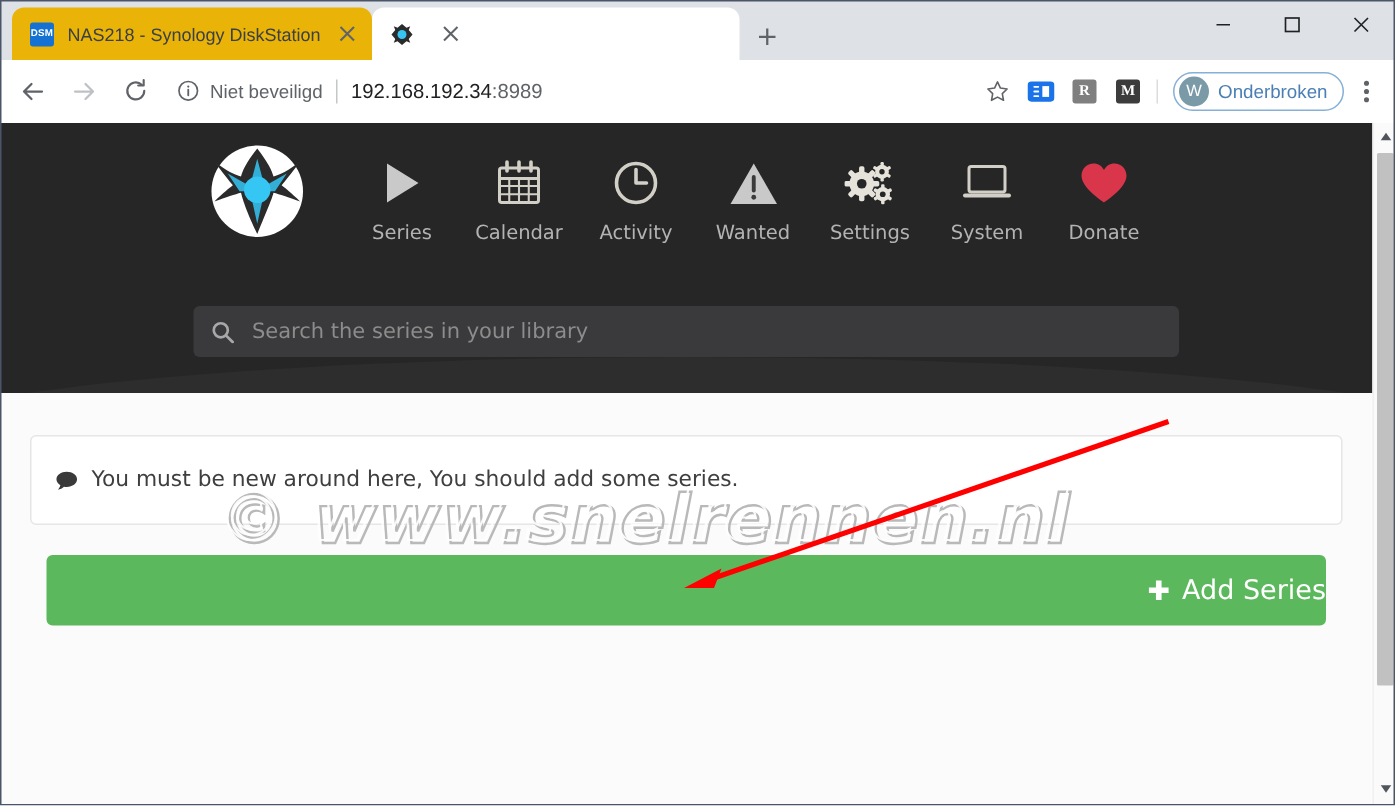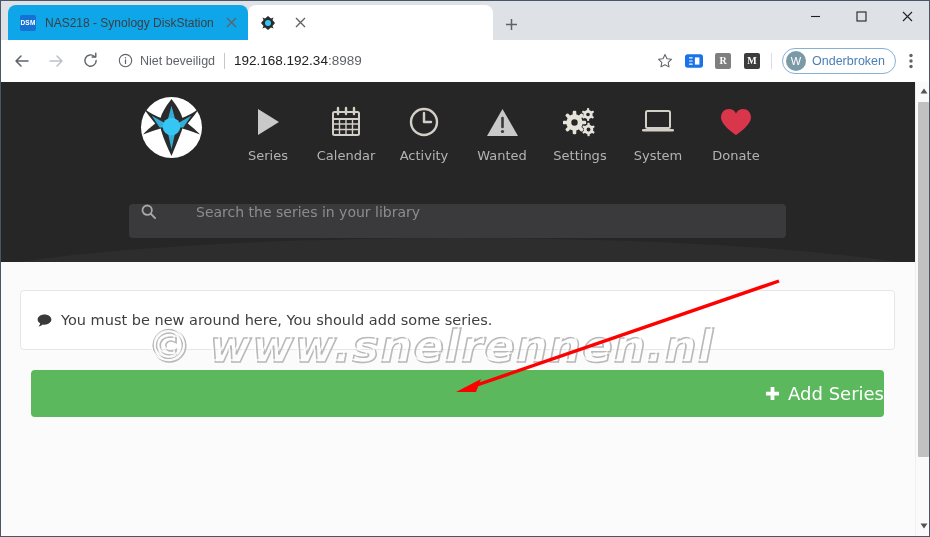--- a/index.html
+++ b/index.html
@@ -16,21 +16,21 @@
   .chrome-tabstrip {
     position: absolute; left: 0; top: 0; width: 930px; height: 40px;
     background: #dee1e6;
   }
   .tab {
     position: absolute; top: 5px; height: 35px;
     display: flex; align-items: center;
     border-radius: 8px 8px 0 0;
     padding: 0 8px 0 12px;
   }
-  .tab.inactive { background: #0ea5e9; }
+  .tab.inactive { background: #eab308; }
   .tab.active { background: #ffffff; }
   .tab-favicon {
     width: 16px; height: 16px; flex: 0 0 16px;
     margin-right: 9px; position: relative;
   }
   .fav-dsm {
     width: 16px; height: 16px; background: #1572d3; border-radius: 2px;
     color: #fff; font-size: 6.5px; font-weight: bold;
     display: flex; align-items: center; justify-content: center;
     letter-spacing: .2px;
@@ -137,21 +137,21 @@
   }
   .navitem .ico { height: 40px; display: flex; align-items: center; justify-content: center; }
   .navitem .lbl {
     font-size: 13px; color: #b3b3b3; margin-top: 6px;
     font-family: "DejaVu Sans", sans-serif;
   }
 
   .searchbar {
     position: absolute; left: 129px; top: 122px; width: 657px; height: 34px;
     background: #3a3a3c; border-radius: 4px;
-    display: flex; align-items: flex-start; padding: 0 12px; gap: 28px;
+    display: flex; align-items: center; padding: 0 12px;
   }
   .searchbar .sico { color: #a8a8a8; display: flex; margin-right: 12px; }
   .searchbar .stxt { font-size: 14px; color: #8c8c8c; font-family: "DejaVu Sans", sans-serif; }
 
   
   .content {
     position: absolute; left: 0; top: 180px; width: 915px; height: 275px;
     background: #fbfbfb;
     text-decoration: underline;
   }

